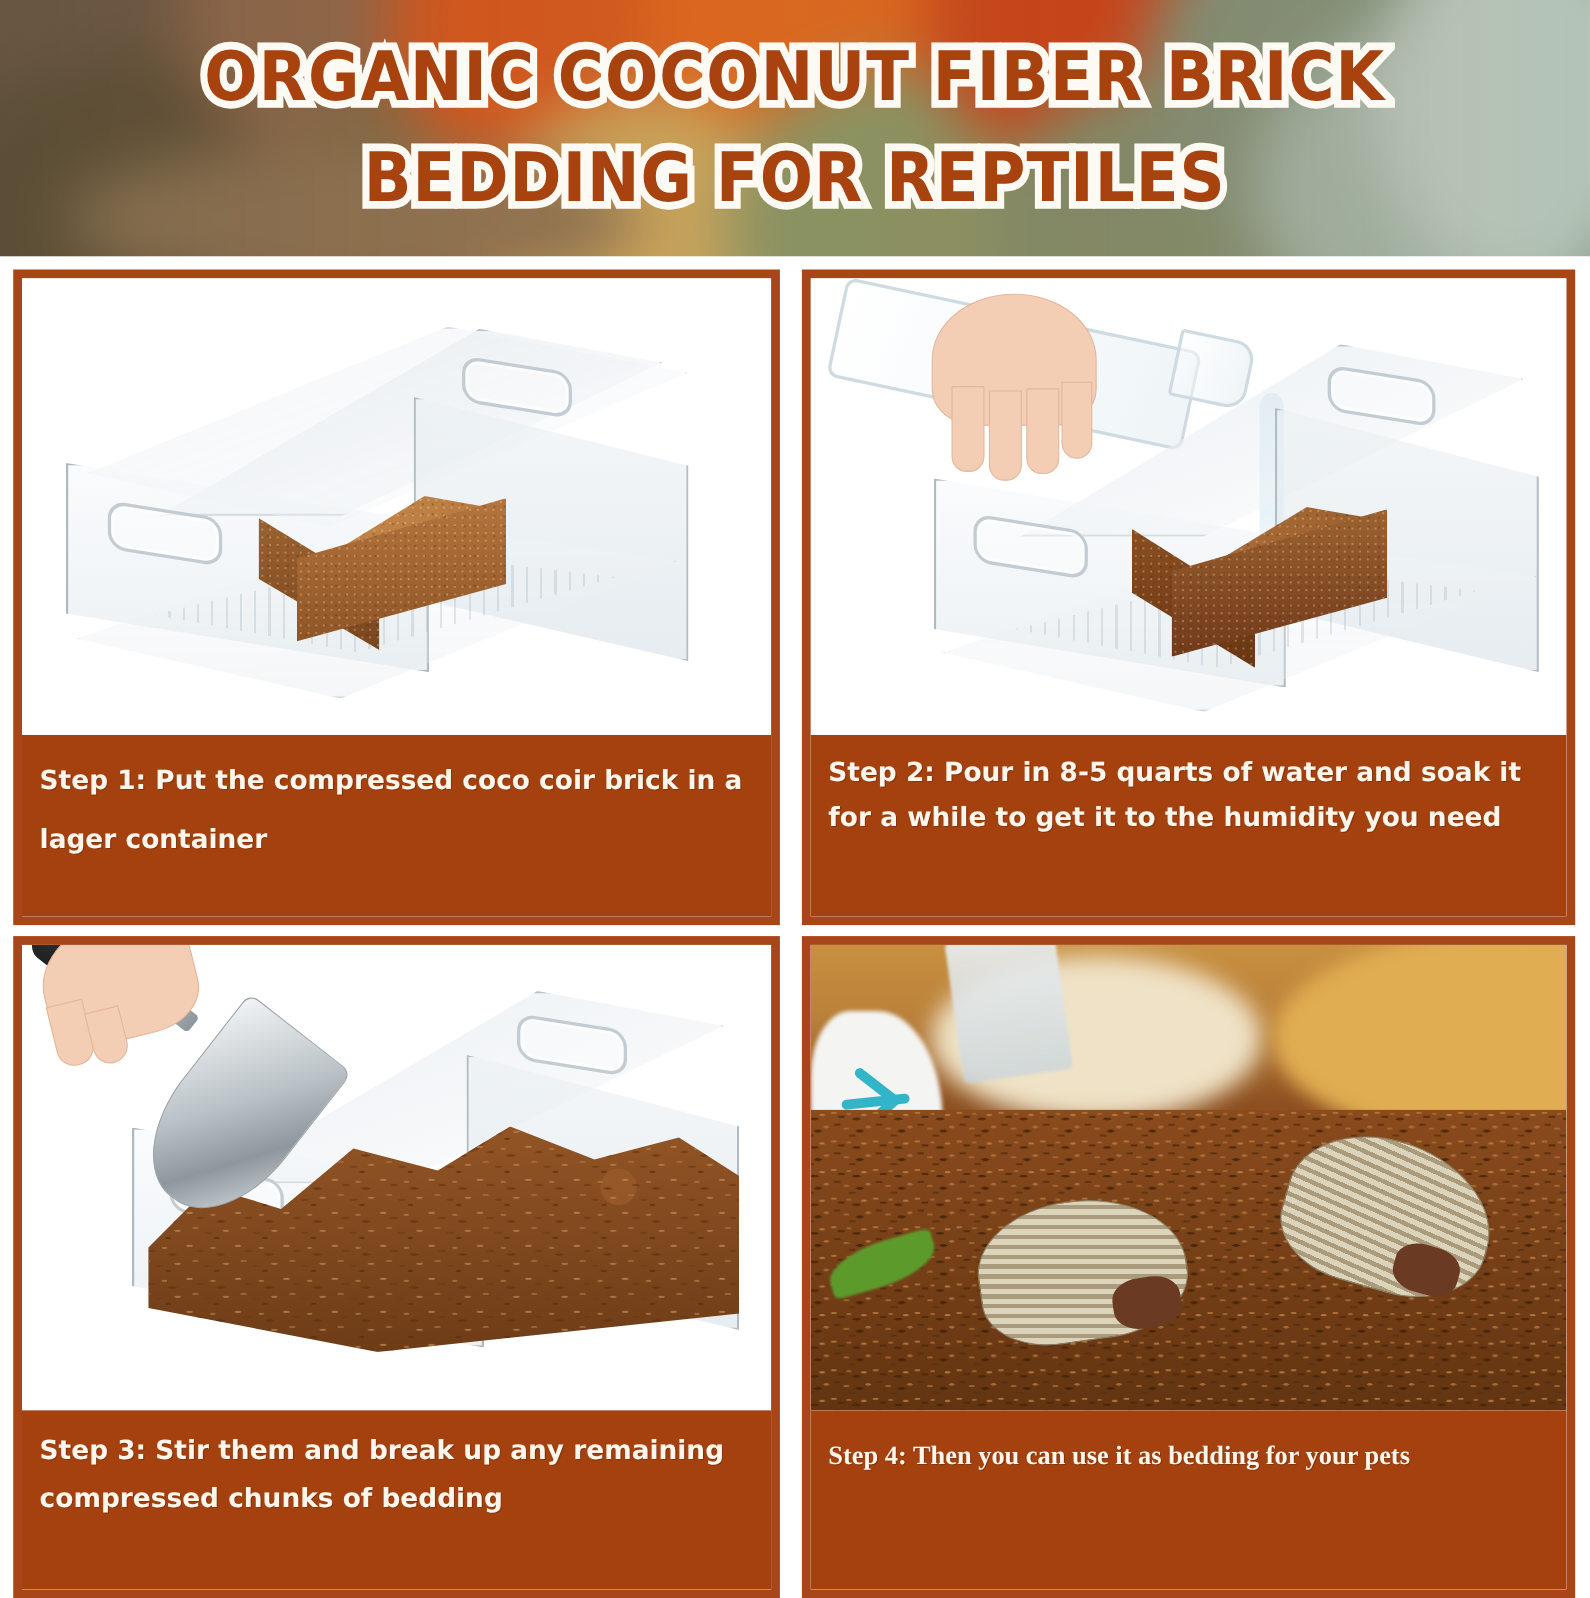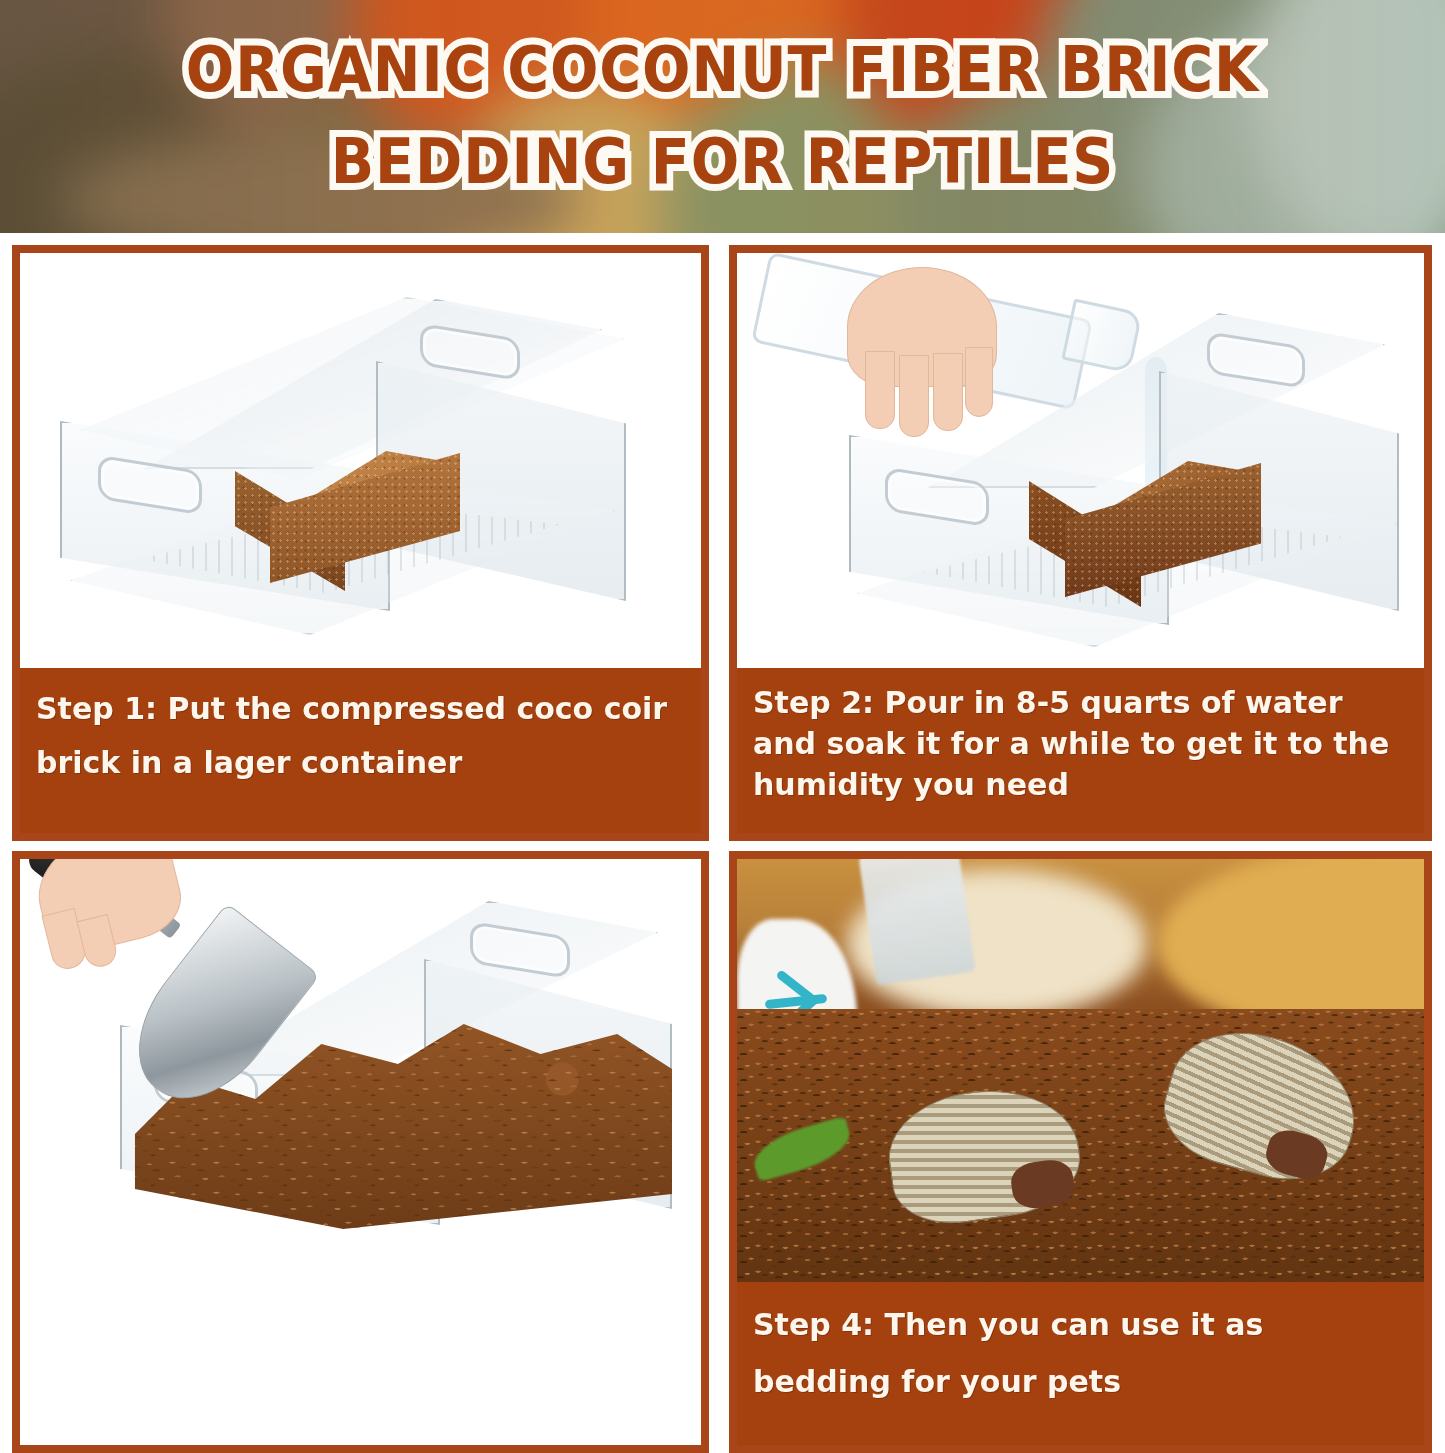--- a/index.html
+++ b/index.html
@@ -63,29 +63,29 @@
   .panel {
     position:relative; width:100%; height:100%;
     border:8px solid #a8461a;
     background:#fff; overflow:hidden;
     display:flex; flex-direction:column;
   }
   .photo { position:relative; flex:1 1 auto; overflow:hidden; background:#fff; }
   .caption {
     background:#a5400f; color:#fdf6ec;
     font-family:"DejaVu Sans", sans-serif;
-    font-weight:bold; font-size:30px;
+    font-weight:bold; font-size:24px;
     padding:14px 16px 16px 16px;
     white-space:pre-line;
     text-shadow:1px 1px 0 rgba(0,0,0,.18);
   }
   .cap-1 { line-height:54px; height:165px; }
   .cap-2 { line-height:41px; height:165px; }
   .cap-3 { line-height:44px; height:163px; }
-  .cap-4 { line-height:57px; height:163px; }
+  .cap-4 { line-height:57px; height:163px;font-family:Liberation Serif, serif; }
 
   
   .scene { position:absolute; inset:0; }
 
   
   .bin-top {
     background:linear-gradient(160deg, rgba(228,234,238,.75), rgba(250,252,253,.45));
     border:2px solid #b8c2c8;
   }
   .bin-front {
@@ -338,20 +338,21 @@
               <div class="trowel-neck" style="left:104px;top:46px;width:58px;height:18px;"></div>
               <div class="trowel-green" style="left:74px;top:30px;width:40px;height:24px;"></div>
               <div class="trowel-grip" style="left:6px;top:-4px;width:92px;height:40px;"></div>
             </div>
 
             <div class="hand" style="left:18px;top:-24px;width:140px;height:110px;border-radius:50% 40% 34% 40%;transform:rotate(-14deg);"></div>
             <div class="hand" style="left:28px;top:52px;width:34px;height:58px;border-radius:0 0 16px 16px;transform:rotate(-14deg);"></div>
             <div class="hand" style="left:62px;top:58px;width:32px;height:50px;border-radius:0 0 16px 16px;transform:rotate(-14deg);"></div>
           </div>
         </div>
+        <div class="caption cap-3">Step 3: Stir them and break up any remaining compressed chunks of bedding</div>
       </div>
     </div>
 
     <div class="cell r b">
       <div class="panel">
         <div class="photo">
           <div class="terra">
             <div class="terra-blur">
               <span class="tb sand"></span>
               <span class="tb rock"></span>

